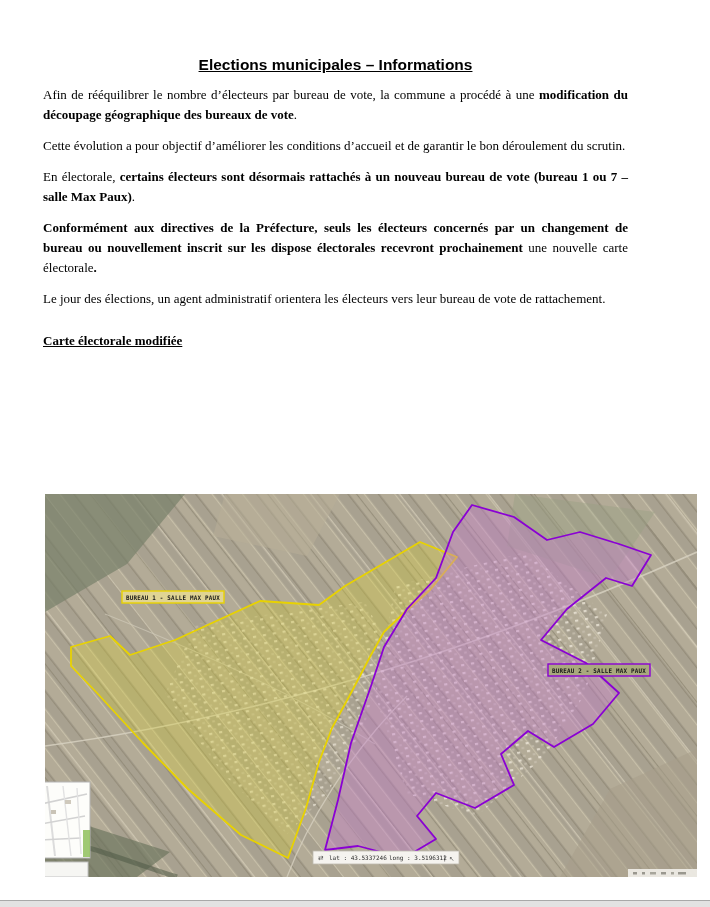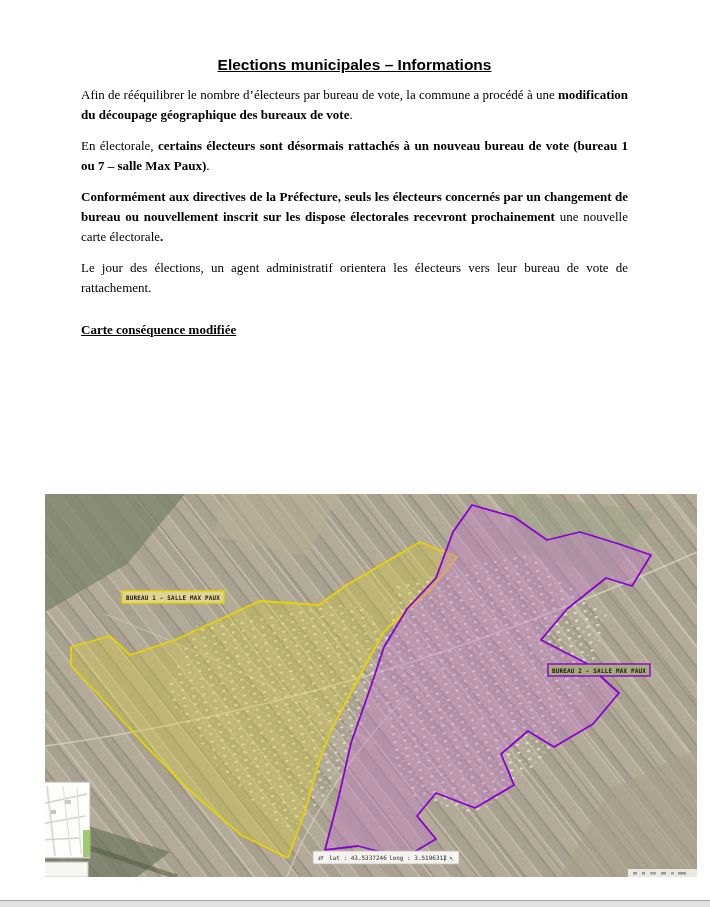--- a/index.html
+++ b/index.html
@@ -1,20 +1,20 @@
 <!DOCTYPE html>
 <html><head>
 <meta charset="utf-8">
 <style>
   html,body{margin:0;padding:0;}
   body{
     width:710px;height:907px;position:relative;background:#ffffff;
     font-family:"Liberation Serif", serif;color:#000;overflow:hidden;
   }
-  .content{padding:56px 82px 0 81px;}
+  .content{padding:56px 82px 0 43px;}
   .doc-title{
     text-align:center;font-family:"Liberation Sans", sans-serif;
     font-size:15.5px;font-weight:bold;margin:0;
   }
   .doc-title span{text-decoration:underline;}
   p.para{font-size:13px;line-height:20px;text-align:justify;margin:11px 0 0 0;}
   p.para.first{margin-top:31px;}
   .b{font-weight:bold;}
   .u{text-decoration:underline;}
   .map-heading{margin-top:22px;font-size:13px;line-height:20px;}
@@ -37,29 +37,30 @@
 </head>
 <body>
 
 <div class="content">
 
   <h1 class="doc-title"><span>Elections municipales – Informations</span></h1>
 
 
   <p class="para"><span>Afin de rééquilibrer le nombre d’électeurs par bureau de vote, la commune a procédé à une </span><span class="b">modification du découpage géographique des bureaux de vote</span><span>.</span></p>
 
+  <p class="para"><span>Cette évolution a pour objectif d’améliorer les conditions d’accueil et de garantir le bon déroulement du scrutin.</span></p>
 
   <p class="para"><span>En électorale, </span><span class="b">certains électeurs sont désormais rattachés à un nouveau bureau de vote (bureau 1 ou 7 – salle Max Paux)</span><span>.</span></p>
 
   <p class="para"><span class="b">Conformément aux directives de la Préfecture, seuls les électeurs concernés par un changement de bureau ou nouvellement inscrit sur les dispose électorales recevront prochainement </span><span>une nouvelle carte électorale</span><span class="b">.</span></p>
 
   <p class="para"><span>Le jour des élections, un agent administratif orientera les électeurs vers leur bureau de vote de rattachement.</span></p>
 
 
-  <p class="map-heading"><span>Carte conséquence modifiée</span></p>
+  <p class="map-heading"><span>Carte électorale modifiée</span></p>
 </div>
 
 <div class="map-wrap">
   <svg viewBox="0 0 652 383" xmlns="http://www.w3.org/2000/svg">
     <defs>
       <pattern id="fieldsA" width="24" height="24" patternUnits="userSpaceOnUse" patternTransform="rotate(-38)">
         <rect width="24" height="24" fill="#a8a190"></rect>
         <rect width="11" height="24" fill="#b3ab97"></rect>
         <rect x="11" width="1.3" height="24" fill="#c8c0a9"></rect>
         <rect x="22" width="1.3" height="24" fill="#968e7b"></rect>

